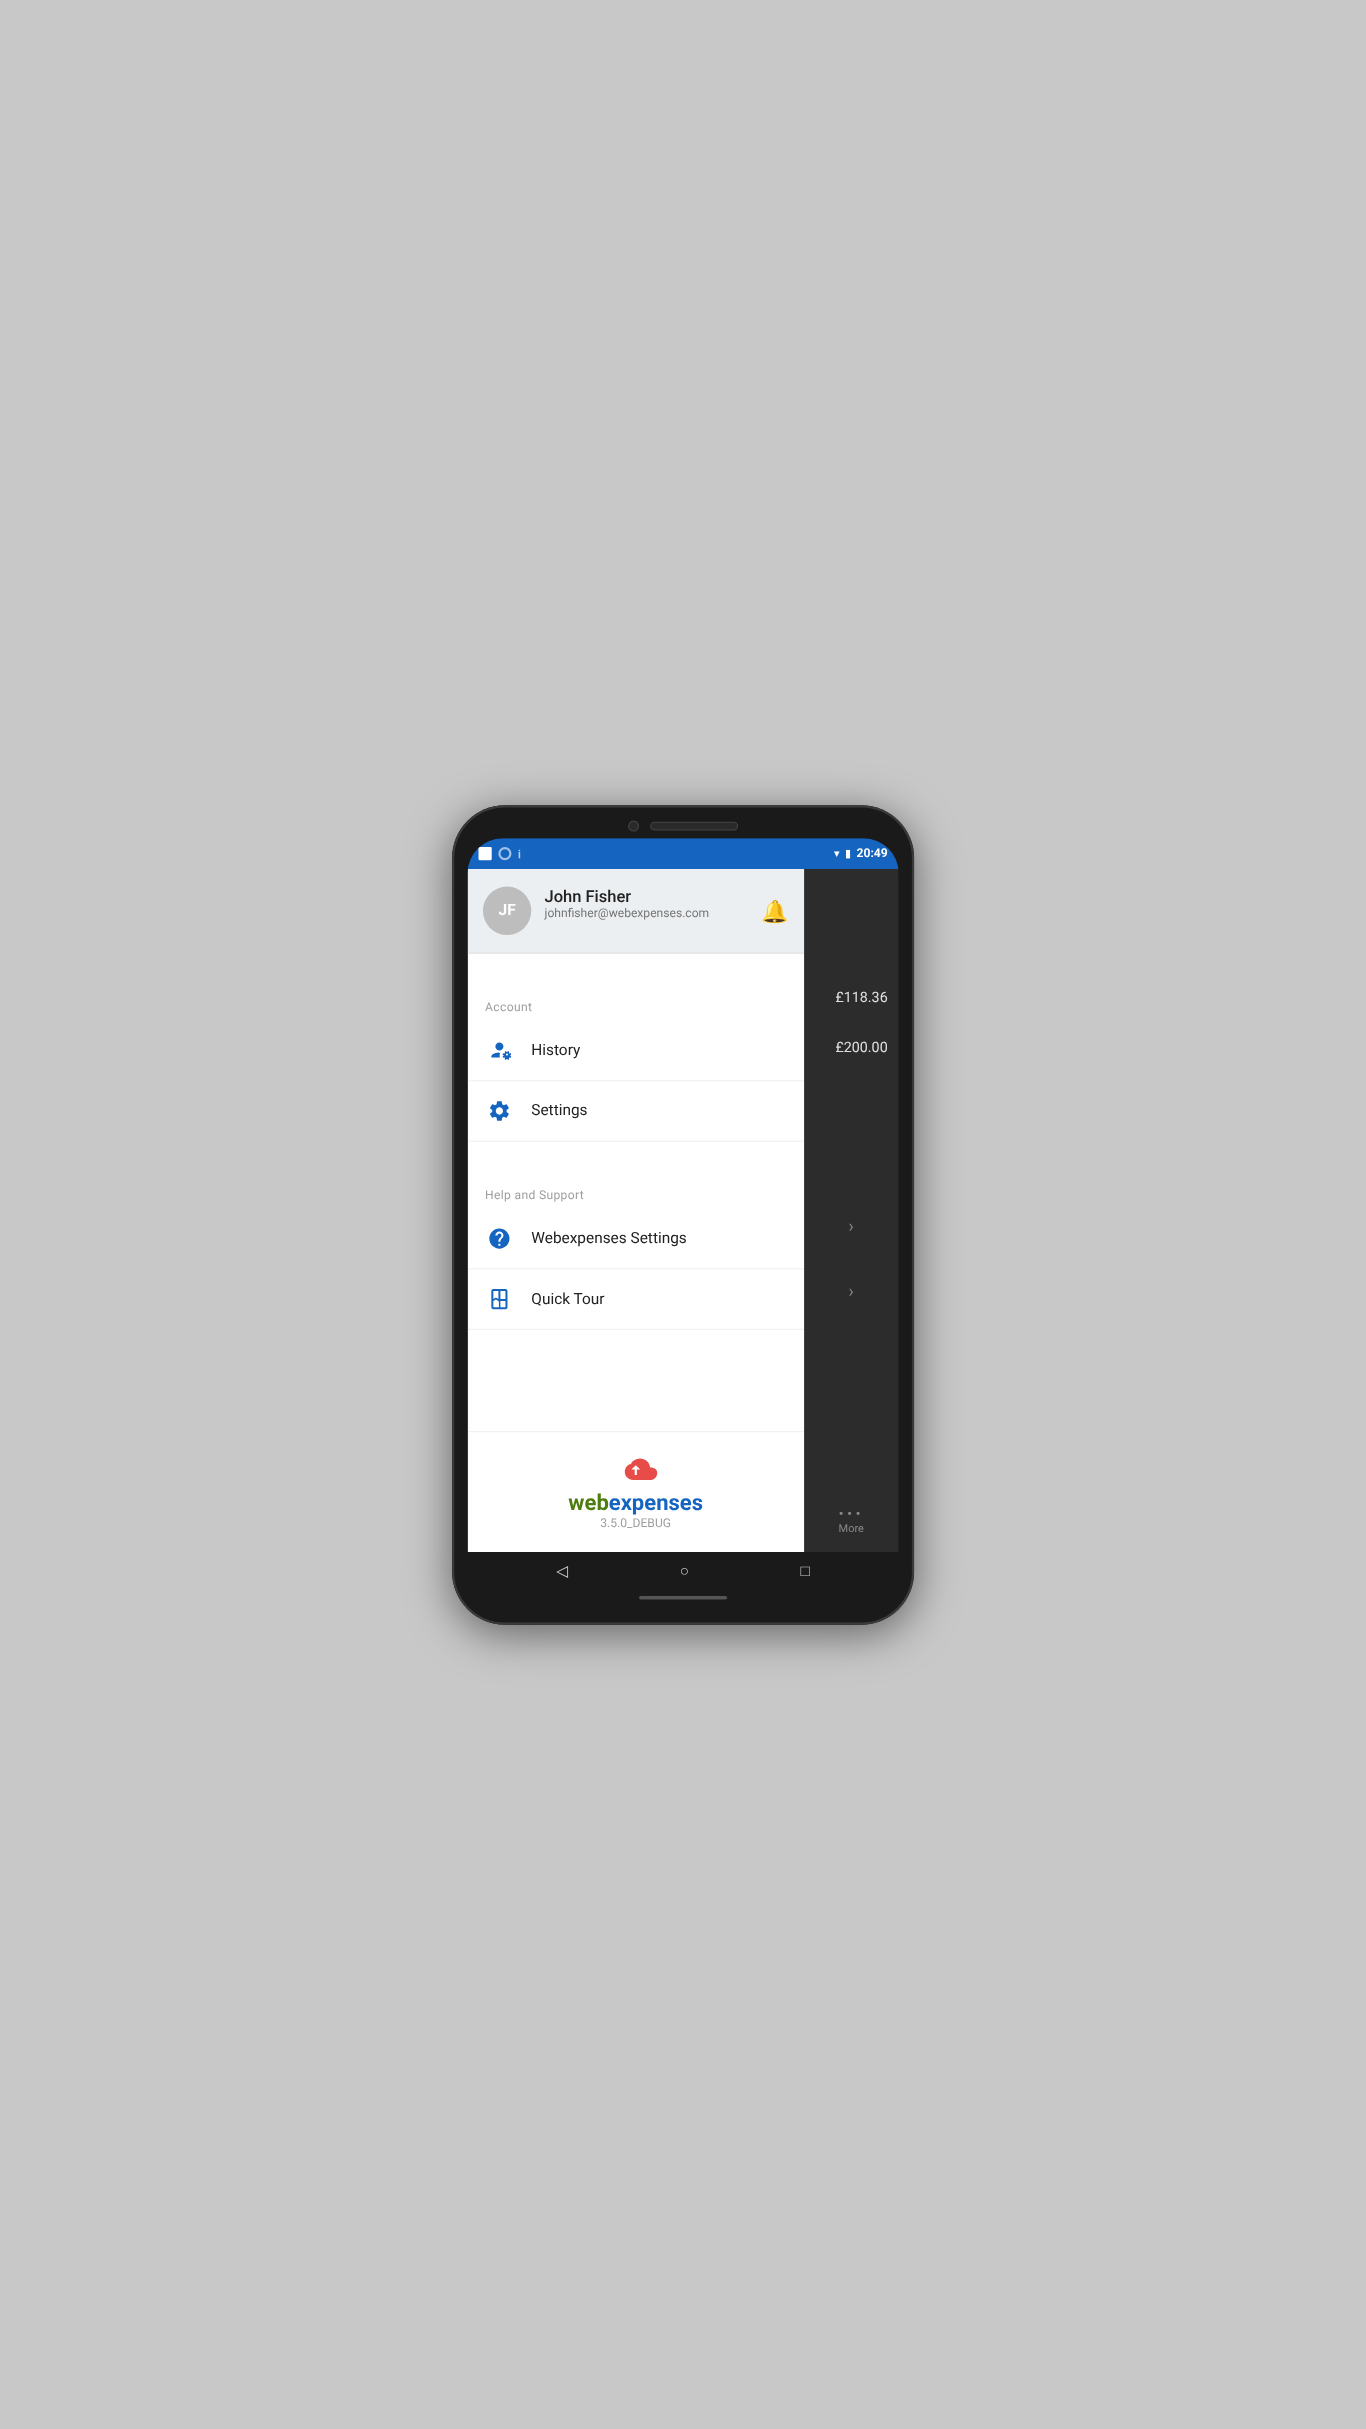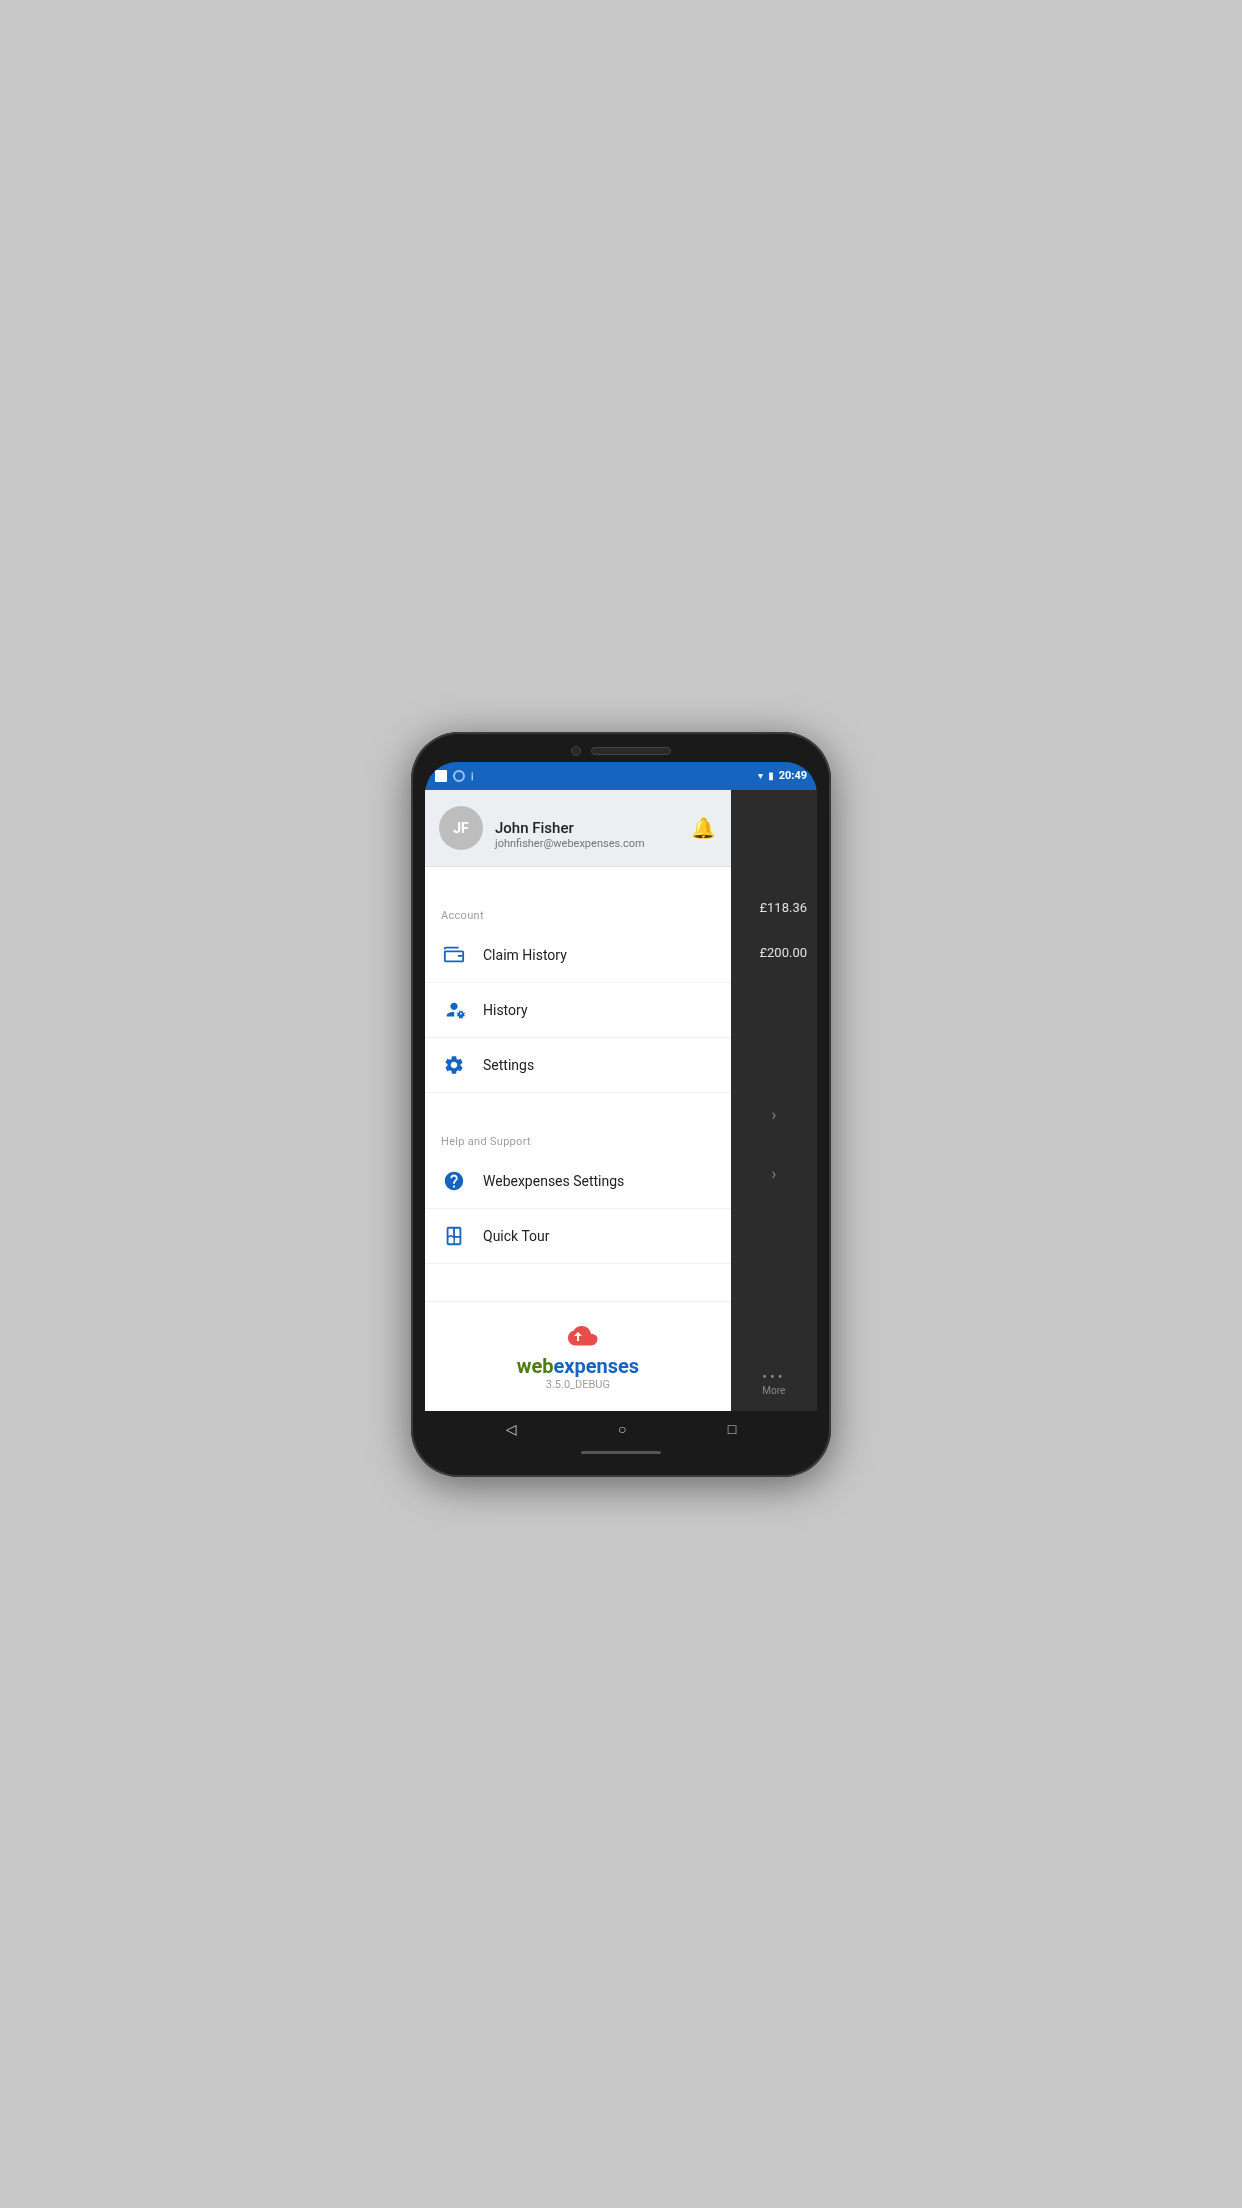--- a/index.html
+++ b/index.html
@@ -155,21 +155,21 @@
     .drawer-header {
       background: #eceff1;
       padding: 16px 14px;
       display: flex;
       align-items: center;
       justify-content: space-between;
       border-bottom: 1px solid #e0e0e0;
     }
     .profile-info {
       display: flex;
-      align-items: flex-end;
+      align-items: flex-start;
       gap: 12px;
     }
     .avatar {
       width: 44px; height: 44px;
       background: #bdbdbd;
       border-radius: 50%;
       display: flex;
       align-items: center;
       justify-content: center;
       font-size: 14px;
@@ -324,28 +324,20 @@
               <div class="profile-name">John Fisher</div>
               <div class="profile-email">johnfisher@webexpenses.com</div>
             </div>
           </div>
           <div class="bell-icon">🔔</div>
         </div>
 
         <div class="menu-section">
           <div class="section-label">Account</div>
 
-          <div class="menu-item">
-            <div class="menu-icon">
-              <svg viewBox="0 0 24 24">
-                <path d="M21 7H3c-1.1 0-2 .9-2 2v9c0 1.1.9 2 2 2h18c1.1 0 2-.9 2-2V9c0-1.1-.9-2-2-2zm0 11H3V9h18v9zm-1-6h-3c-.55 0-1 .45-1 1s.45 1 1 1h3c.55 0 1-.45 1-1s-.45-1-1-1zM3 5h14V3H3C1.9 3 1 3.9 1 5v1h2V5z"></path>
-              </svg>
-            </div>
-            <span class="menu-label">Claim History</span>
-          </div>
 
           <div class="menu-item">
             <div class="menu-icon">
               <svg viewBox="0 0 24 24">
                 <path d="M12 12c2.21 0 4-1.79 4-4s-1.79-4-4-4-4 1.79-4 4 1.79 4 4 4zm0 2c-2.67 0-8 1.34-8 4v1h8.5c-.2-.63-.3-1.3-.3-2 0-.89.19-1.73.5-2.5-.23-.01-.46-.02-.7-.02-.1 0-.2.01-.3.01-.3.01-.47.01-.7.01zm7.5-.5c-.14 0-.27.01-.4.03l-.55-1.09-1.3.75.3 1.21c-.22.18-.42.38-.58.61l-1.21-.3-.75 1.3 1.09.55c-.02.13-.03.26-.03.4s.01.27.03.4l-1.09.55.75 1.3 1.21-.3c.16.23.36.43.58.61l-.3 1.21 1.3.75.55-1.09c.13.02.26.03.4.03s.27-.01.4-.03l.55 1.09 1.3-.75-.3-1.21c.22-.18.42-.38.58-.61l1.21.3.75-1.3-1.09-.55c.02-.13.03-.26.03-.4s-.01-.27-.03-.4l1.09-.55-.75-1.3-1.21.3c-.16-.23-.36-.43-.58-.61l.3-1.21-1.3-.75-.55 1.09c-.13-.02-.26-.03-.4-.03zm0 3.5c-.55 0-1-.45-1-1s.45-1 1-1 1 .45 1 1-.45 1-1 1z"></path>
               </svg>
             </div>
             <span class="menu-label">History</span>
           </div>
 

